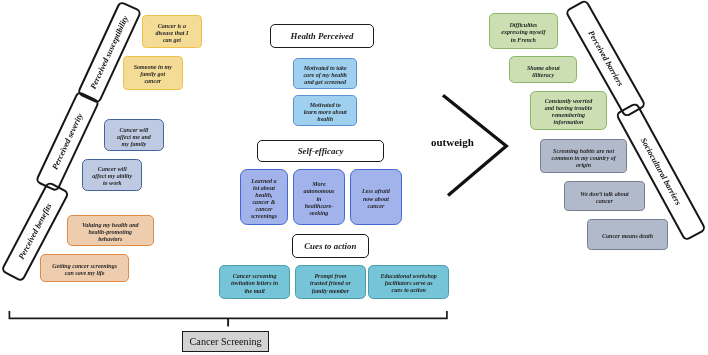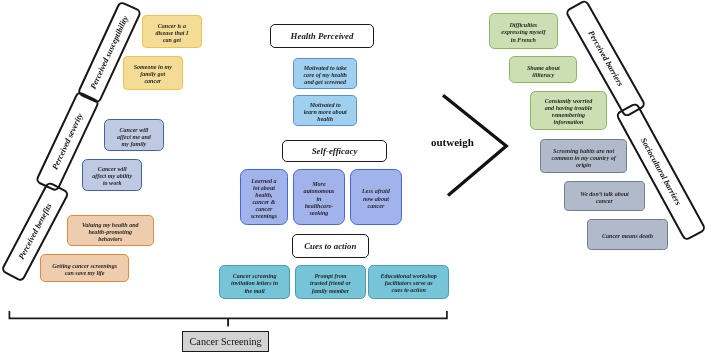--- a/index.html
+++ b/index.html
@@ -63,21 +63,21 @@
 
   <div class="card corange" style="left: 66.8px; top: 214.5px; width: 86.9px; height: 31.3px; background: rgb(238, 205, 174); border-color: rgb(224, 138, 68); border-radius: 5px;">Valuing my health and<br>health-promoting<br>behaviors</div>
   <div class="card corange" style="left: 40.1px; top: 253.6px; width: 89.1px; height: 28.1px; background: rgb(238, 205, 174); border-color: rgb(224, 138, 68); border-radius: 5px;">Getting cancer screenings<br>can save my life</div>
 
   <div class="hdr" style="left:270px;top:24px;width:104px;height:24px;">
     <b style="font-size:8.9px;">Health Perceived</b>
   </div>
   <div class="card clightblue" style="left: 293px; top: 57.6px; width: 64.4px; height: 31.2px; background: rgb(159, 208, 239); border-color: rgb(91, 143, 208); border-radius: 4.7px;">Motivated to take<br>care of my health<br>and get screened</div>
   <div class="card clightblue" style="left: 293px; top: 95px; width: 64.4px; height: 31.2px; background: rgb(159, 208, 239); border-color: rgb(91, 143, 208); border-radius: 4.7px;">Motivated to<br>learn more about<br>health</div>
 
-  <div class="hdr" style="left:282px;top:140.1px;width:105px;height:22.2px;">
+  <div class="hdr" style="left:257px;top:140.1px;width:127px;height:22.2px;">
     <b style="font-size:8.9px;">Self-efficacy</b>
   </div>
   <div class="card cperi" style="left: 239.6px; top: 168.9px; width: 48.7px; height: 56.4px; background: rgb(162, 179, 236); border-color: rgb(67, 103, 212); border-radius: 7.3px;">Learned a<br>lot about<br>health,<br>cancer &amp;<br>cancer<br>screenings</div>
   <div class="card cperi" style="left: 292.7px; top: 168.9px; width: 52.5px; height: 56.4px; background: rgb(162, 179, 236); border-color: rgb(67, 103, 212); border-radius: 7.3px;">More<br>autonomous<br>in<br>healthcare-<br>seeking</div>
   <div class="card cperi" style="left: 349.5px; top: 168.9px; width: 52.9px; height: 56.4px; background: rgb(162, 179, 236); border-color: rgb(67, 103, 212); border-radius: 7.3px;">Less afraid<br>now about<br>cancer</div>
 
   <div class="hdr" style="left:292px;top:234.4px;width:76.6px;height:23.3px;">
     <b style="font-size:8.9px;">Cues to action</b>
   </div>
   <div class="card cteal" style="left: 219px; top: 264.8px; width: 71.2px; height: 34.4px; background: rgb(118, 196, 216); border-color: rgb(78, 156, 170); border-radius: 5.3px;">Cancer screening<br>invitation letters in<br>the mail</div>

